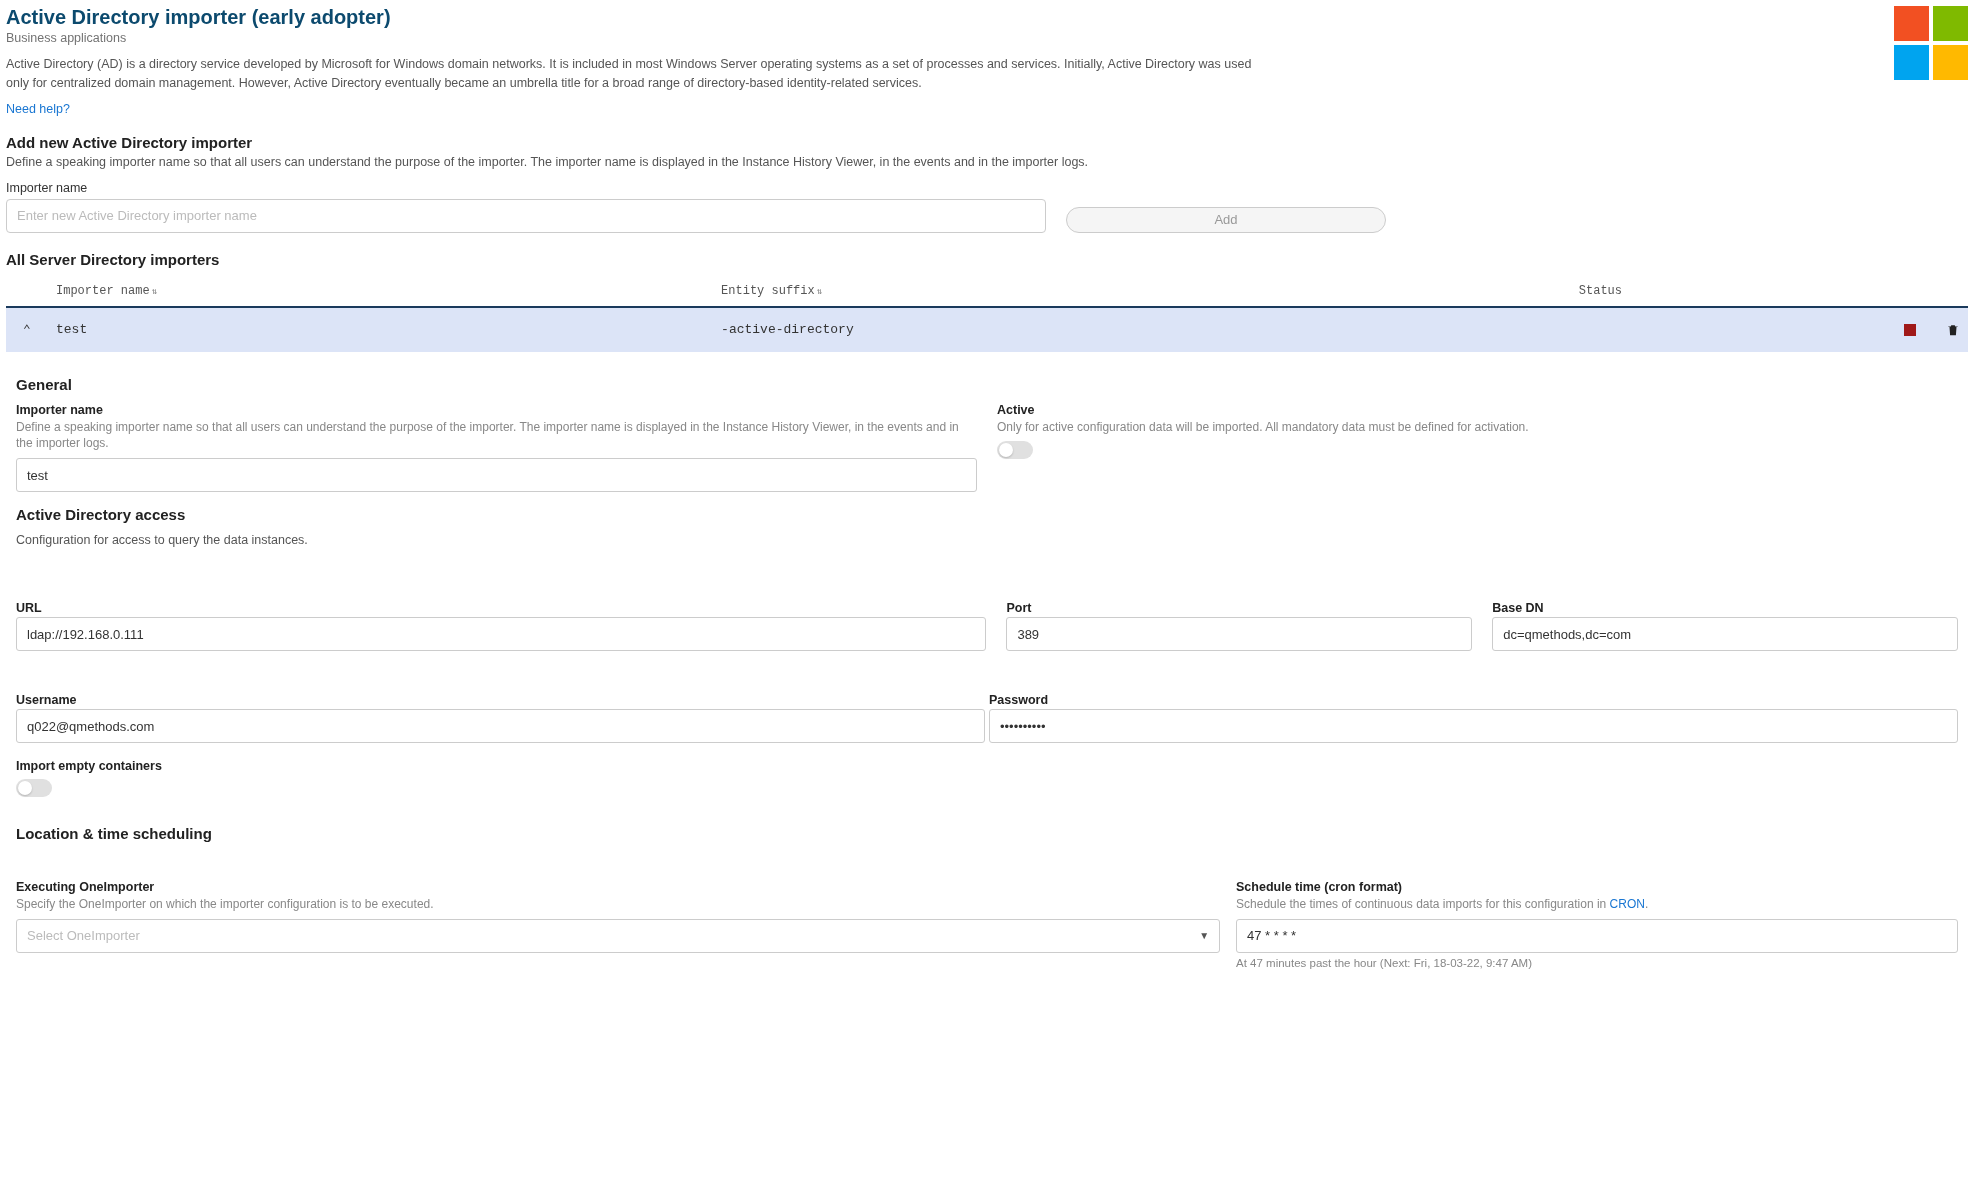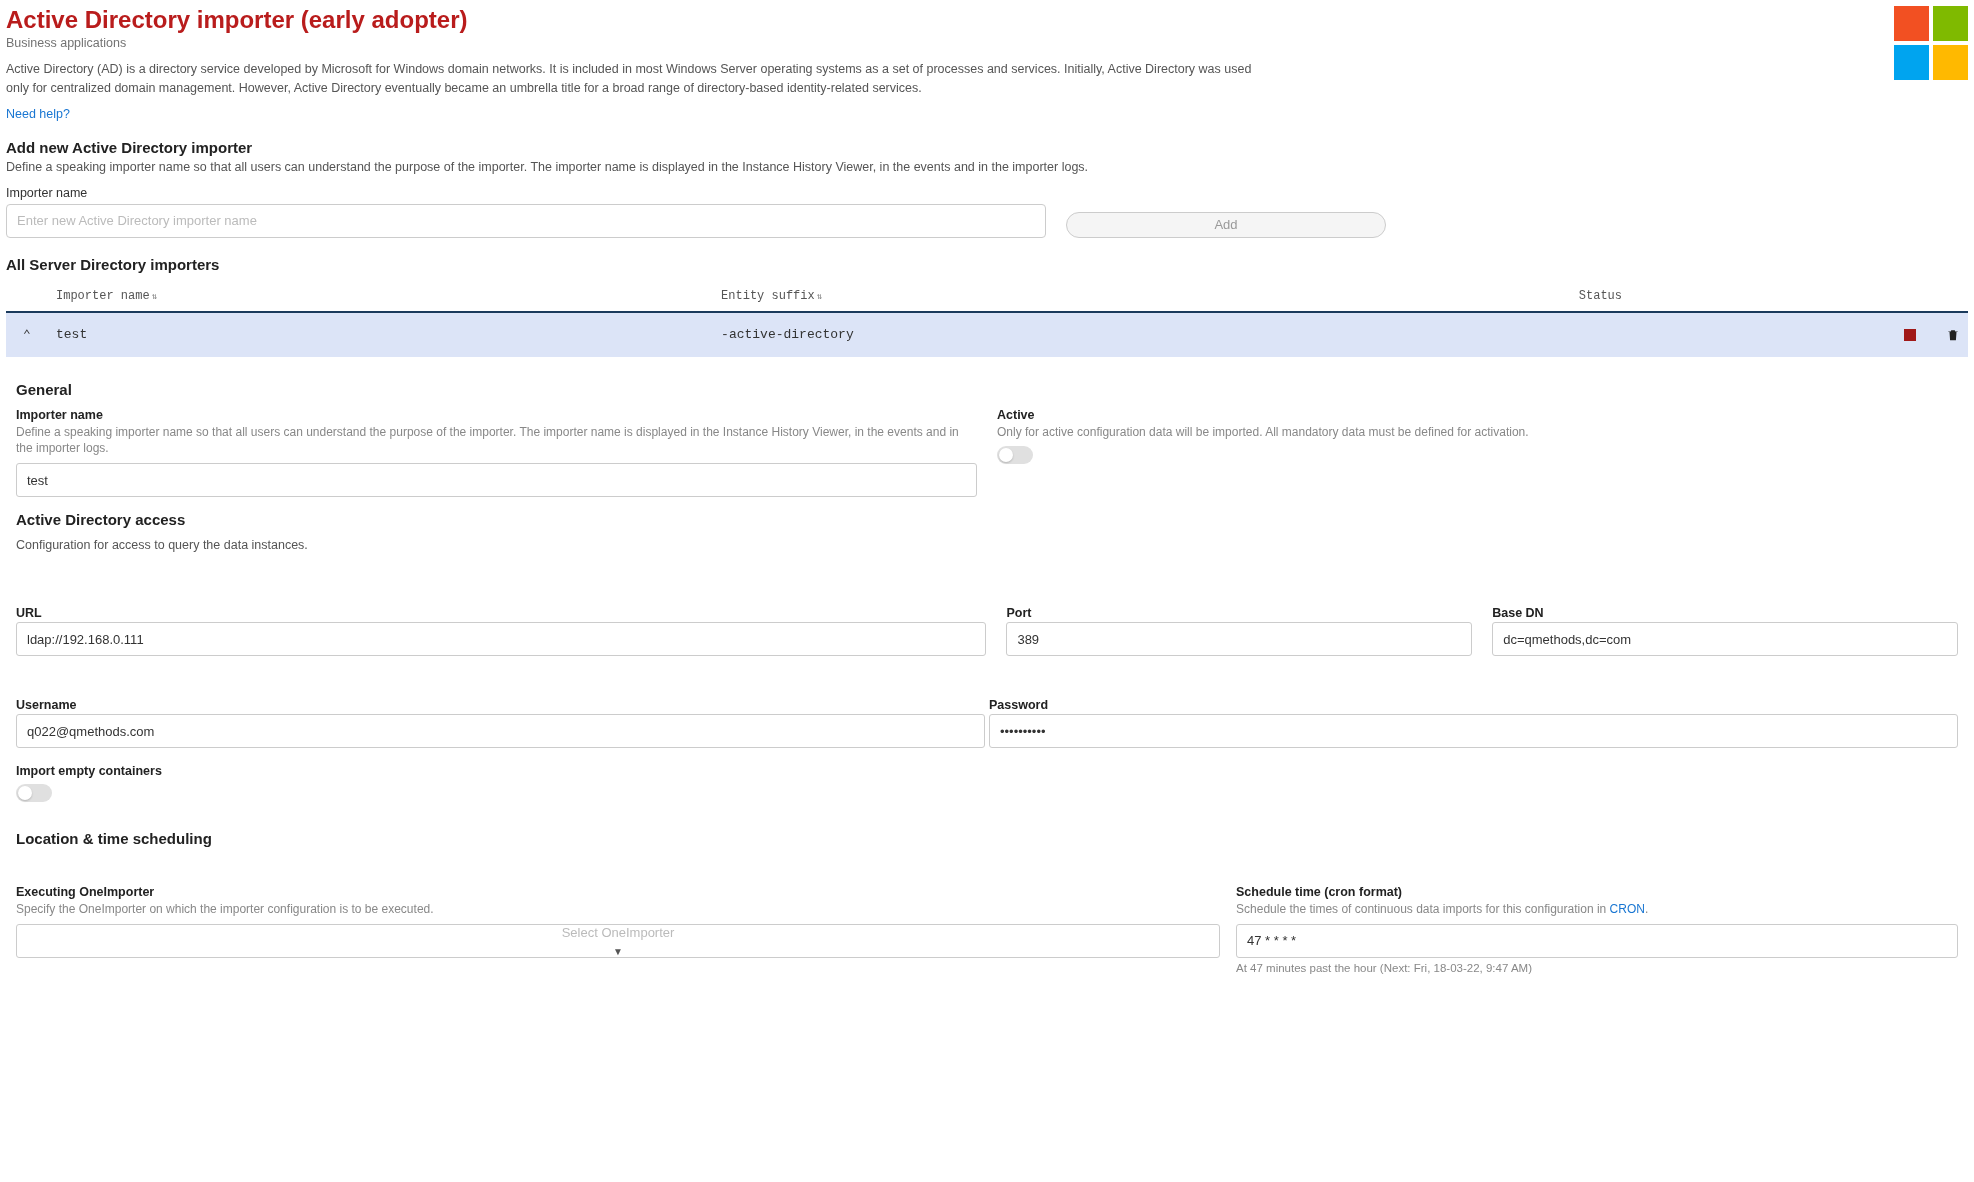--- a/index.html
+++ b/index.html
@@ -5,21 +5,21 @@
 * { box-sizing: border-box; margin: 0; padding: 0; }
 body {
   font-family: "Segoe UI", Arial, sans-serif;
   font-size: 13px;
   color: #333;
   background: #fff;
   padding: 6px 6px 40px 6px;
 }
 .header-row { display: flex; align-items: flex-start; }
 .header-left { flex: 1; }
-.page-title { font-size: 24px; font-weight: 600; color: #b91c1c; margin-bottom: 2px; }
+.page-title { font-size: 20px; font-weight: 600; color: #0c4a6e; margin-bottom: 2px; }
 .page-subtitle { font-size: 12.5px; color: #737373; margin-bottom: 10px; }
 .description { font-size: 12.5px; color: #555; line-height: 1.5; max-width: 1270px; margin-bottom: 8px; }
 .help-link { color: #1976d2; font-size: 12.5px; text-decoration: none; cursor: pointer; }
 .ms-logo { display: grid; grid-template-columns: 35px 35px; grid-template-rows: 35px 35px; gap: 4px; }
 .ms-logo div { width: 35px; height: 35px; }
 .ms-red { background: #f25022; }
 .ms-green { background: #7fba00; }
 .ms-blue { background: #00a4ef; }
 .ms-yellow { background: #ffb900; }
 
@@ -71,21 +71,21 @@
 .col-right-narrow { flex: 1; }
 
 .access-grid { display:grid; grid-template-columns: 1fr 0.48fr 0.48fr; gap: 16px 20px; }
 .pwd-grid { display:grid; grid-template-columns: 1fr 1fr; gap: 4px; margin-top:4px;}
 .loc-grid { display:grid; grid-template-columns: 62% 1fr; gap: 16px; }
 
 .select-wrap { position: relative; }
 .select-input {
   width: 100%; height: 34px; border: 1px solid #ccc; border-radius: 3px;
   padding: 0 10px; font-size: 13px; color: #bbb; outline: none; background:#fff;
-  cursor:pointer; display:flex; align-items:center; justify-content:space-between;flex-direction:column;
+  cursor:pointer; display:flex; align-items:center; justify-content:space-between;
 }
 .caret-down { font-size: 10px; color: #555; }
 
 .cron-link { color: #1976d2; text-decoration: none; }
 .cron-next { font-size: 11.5px; color: #888; margin-top: 4px; }
 </style>
 </head>
 <body>
 
 <div class="header-row">

